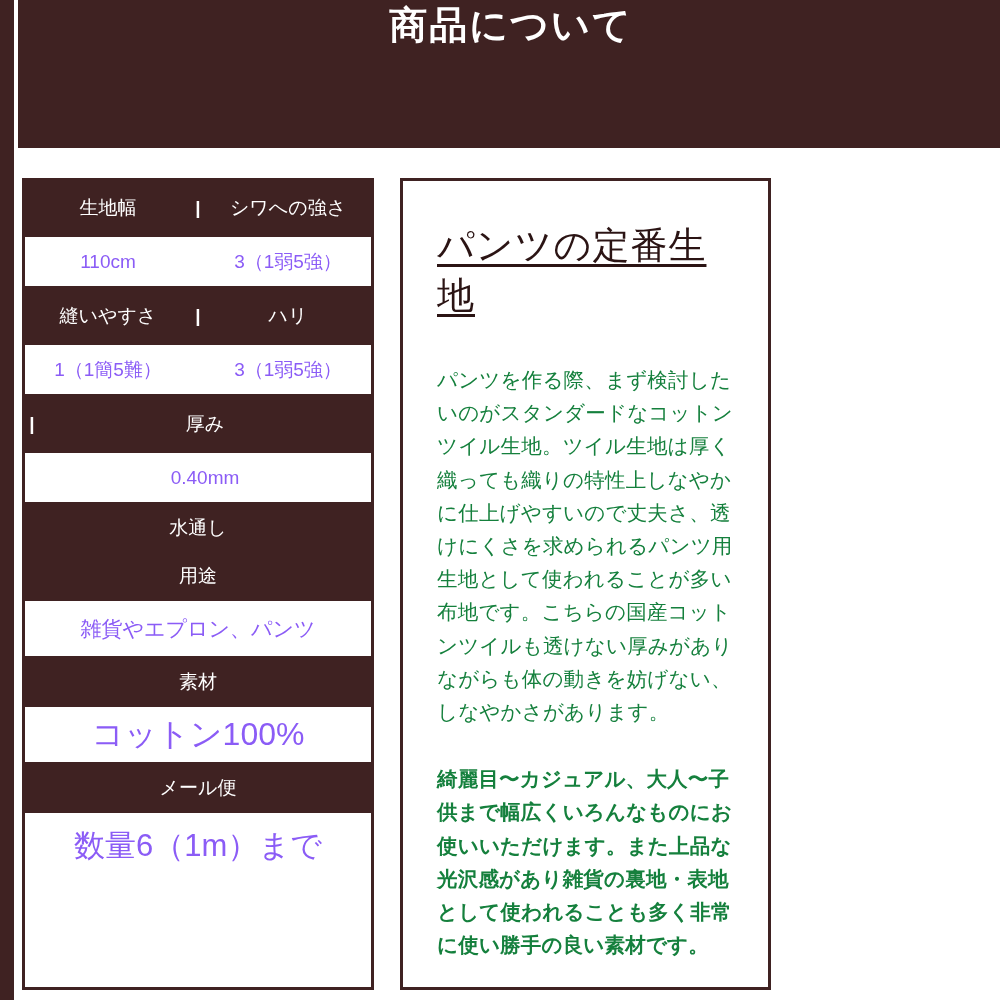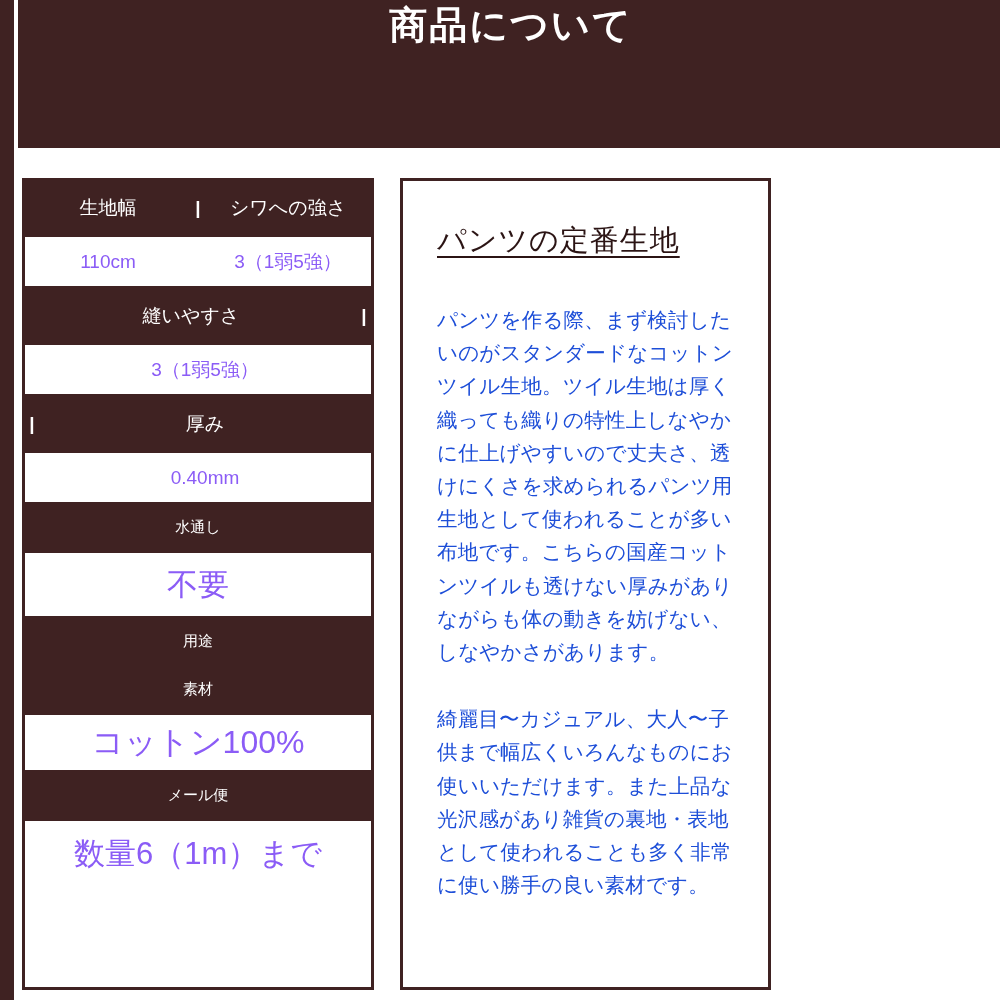--- a/index.html
+++ b/index.html
@@ -96,21 +96,21 @@
     font-weight: bold;
   }
   .dual-head {
     height: 56px;
   }
   .dual-body {
     height: 52px;
   }
   .single-head {
     height: 48px;
-    font-size: 15px;
+    font-size: 19px;
   }
   .single-body {
     height: 58px;
   }
   .single-body .val {
     font-size: 32px;
     white-space: nowrap;
   }
   .single-body.small .val {
     font-size: 21px;
@@ -124,37 +124,38 @@
   
   .desc-box {
     margin-left: 26px;
     flex: 1 1 auto;
     box-sizing: border-box;
     border: 3px solid #3f2222;
     background: #ffffff;
     padding: 40px 30px 24px 34px;
   }
   .desc-title {
-    font-size: 29px;
+    font-size: 37px;
     font-weight: normal;
     color: #2b1414;
     text-decoration: underline;
     text-underline-offset: 6px;
     margin: 0 0 42px 0;
     letter-spacing: 1px;
   }
   .desc-para {
     font-size: 20.5px;
     line-height: 1.62;
-    color: #1d4ed8;
+    color: #15803d;
     margin: 0;
     letter-spacing: 0.2px;
   }
   .desc-para + .desc-para {
     margin-top: 34px;
+    font-weight: bold;
   }
 </style>
 </head>
 <body>
 
 <div class="page">
 
   <div class="header">
     <div class="header-title">商品について</div>
   </div>
@@ -175,24 +176,26 @@
           <div class="cell">110cm</div>
           <div class="sep"></div>
           <div class="cell">3（1弱5強）</div>
         </div>
       </div>
 
       <div class="spec-row head dual-head">
         <div class="pair">
           <div class="cell">縫いやすさ</div>
           <div class="sep">|</div>
+          <div class="cell">ハリ</div>
         </div>
       </div>
       <div class="spec-row body dual-body">
         <div class="pair">
+          <div class="cell">1（1簡5難）</div>
           <div class="sep"></div>
           <div class="cell">3（1弱5強）</div>
         </div>
       </div>
 
       <div class="spec-row head dual-head">
         <div class="pair">
           <div class="sep">|</div>
           <div class="cell">厚み</div>
         </div>
@@ -200,26 +203,26 @@
       <div class="spec-row body dual-body">
         <div class="pair">
           <div class="sep"></div>
           <div class="cell">0.40mm</div>
         </div>
       </div>
 
       <div class="spec-row head single-head">
         <span>水通し</span>
       </div>
-      <div class="spec-row body single-body large">
-        <span class="val">不要</span>
-      </div>
 
       <div class="spec-row head single-head">
         <span>用途</span>
+      </div>
+      <div class="spec-row body single-body small">
+        <span class="val">雑貨やエプロン、パンツ</span>
       </div>
 
       <div class="spec-row head single-head">
         <span>素材</span>
       </div>
       <div class="spec-row body single-body">
         <span class="val">コットン100%</span>
       </div>
 
       <div class="spec-row head single-head">

